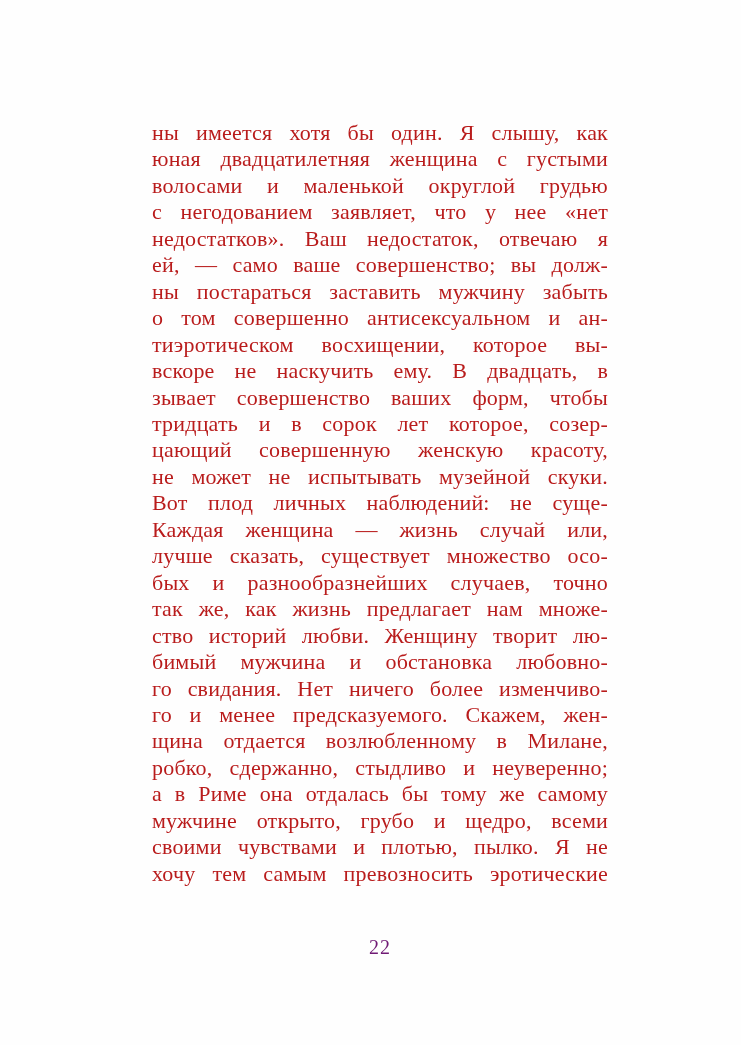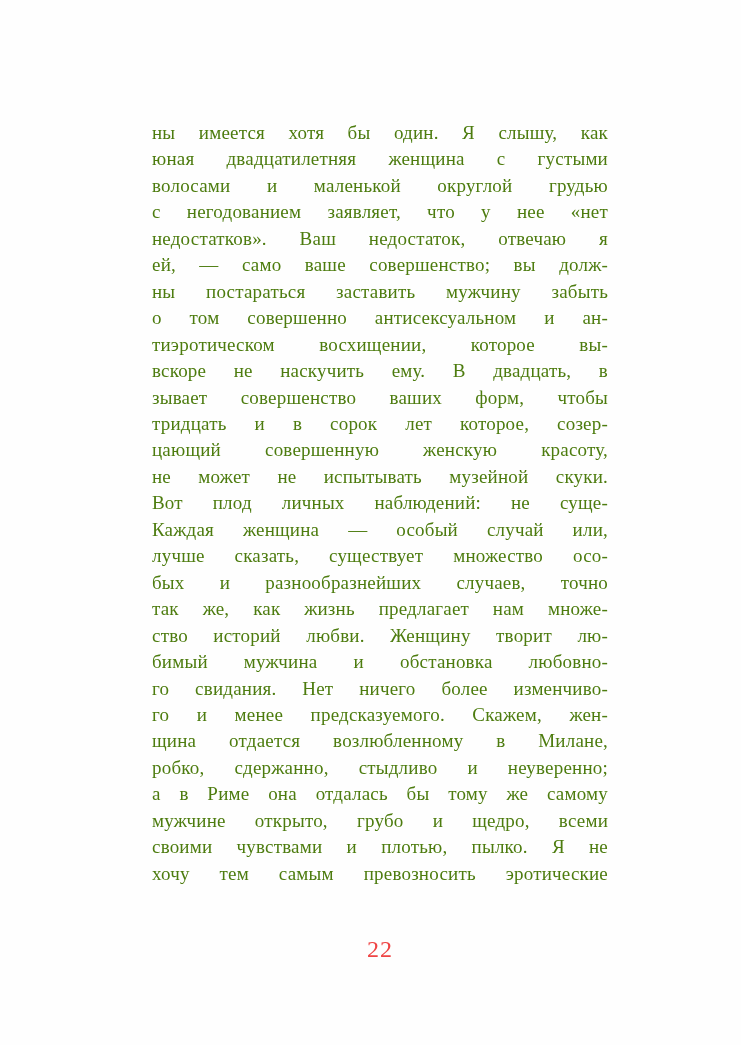--- a/index.html
+++ b/index.html
@@ -13,39 +13,39 @@
     height: 1045px;
     background: #fefefe;
     overflow: hidden;
     font-family: "Liberation Serif", "DejaVu Serif", serif;
   }
   .text-block {
     position: absolute;
     left: 152px;
     top: 120px;
     width: 456px;
-    color: #4d7c0f;
-    font-size: 19px;
+    color: #b91c1c;
+    font-size: 22px;
     line-height: 26.45px;
     letter-spacing: 0.2px;
   }
   .line {
     text-align: justify;
     text-align-last: justify;
     white-space: normal;
     word-spacing: 1px;
   }
   .folio {
     position: absolute;
     left: 152px;
     top: 936px;
     width: 456px;
     text-align: center;
-    font-size: 24px;
-    color: #ef4444;
+    font-size: 20px;
+    color: #701a75;
     letter-spacing: 1px;
   }
 </style>
 </head>
 <body>
 
 <div class="page">
   <div class="text-block">
       <div class="line">ны имеется хотя бы один. Я слышу, как</div>
       <div class="line">юная двадцатилетняя женщина с густыми</div>
@@ -55,21 +55,21 @@
       <div class="line">ей, — само ваше совершенство; вы долж-</div>
       <div class="line">ны постараться заставить мужчину забыть</div>
       <div class="line">о том совершенно антисексуальном и ан-</div>
       <div class="line">тиэротическом восхищении, которое вы-</div>
       <div class="line">вскоре не наскучить ему. В двадцать, в</div>
       <div class="line">зывает совершенство ваших форм, чтобы</div>
       <div class="line">тридцать и в сорок лет которое, созер-</div>
       <div class="line">цающий совершенную женскую красоту,</div>
       <div class="line">не может не испытывать музейной скуки.</div>
       <div class="line">Вот плод личных наблюдений: не суще-</div>
-      <div class="line">Каждая женщина — особый случай или,</div>
+      <div class="line">Каждая женщина — жизнь случай или,</div>
       <div class="line">лучше сказать, существует множество осо-</div>
       <div class="line">бых и разнообразнейших случаев, точно</div>
       <div class="line">так же, как жизнь предлагает нам множе-</div>
       <div class="line">ство историй любви. Женщину творит лю-</div>
       <div class="line">бимый мужчина и обстановка любовно-</div>
       <div class="line">го свидания. Нет ничего более изменчиво-</div>
       <div class="line">го и менее предсказуемого. Скажем, жен-</div>
       <div class="line">щина отдается возлюбленному в Милане,</div>
       <div class="line">робко, сдержанно, стыдливо и неуверенно;</div>
       <div class="line">а в Риме она отдалась бы тому же самому</div>

